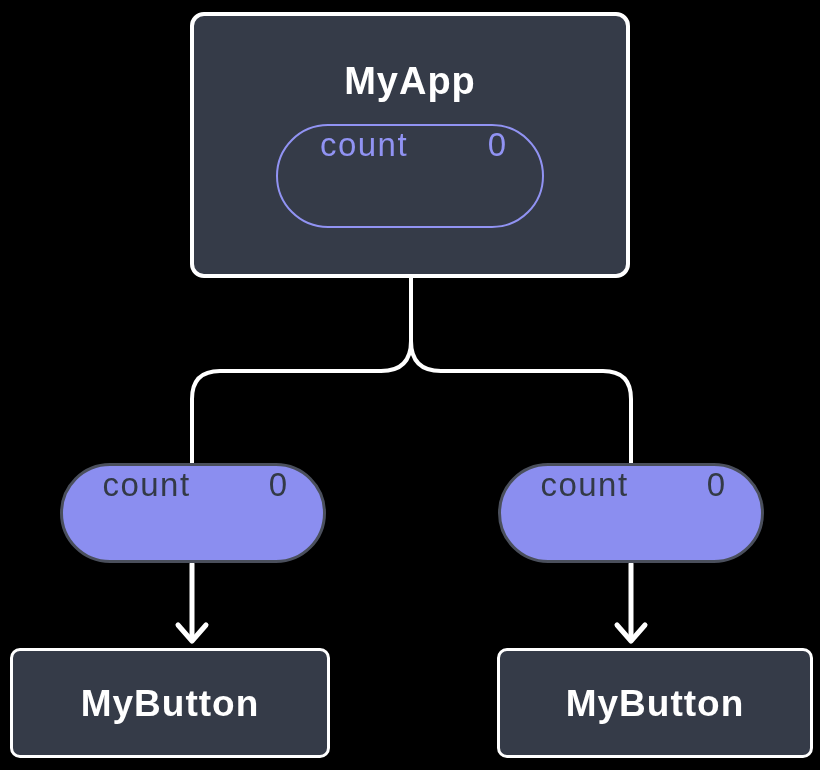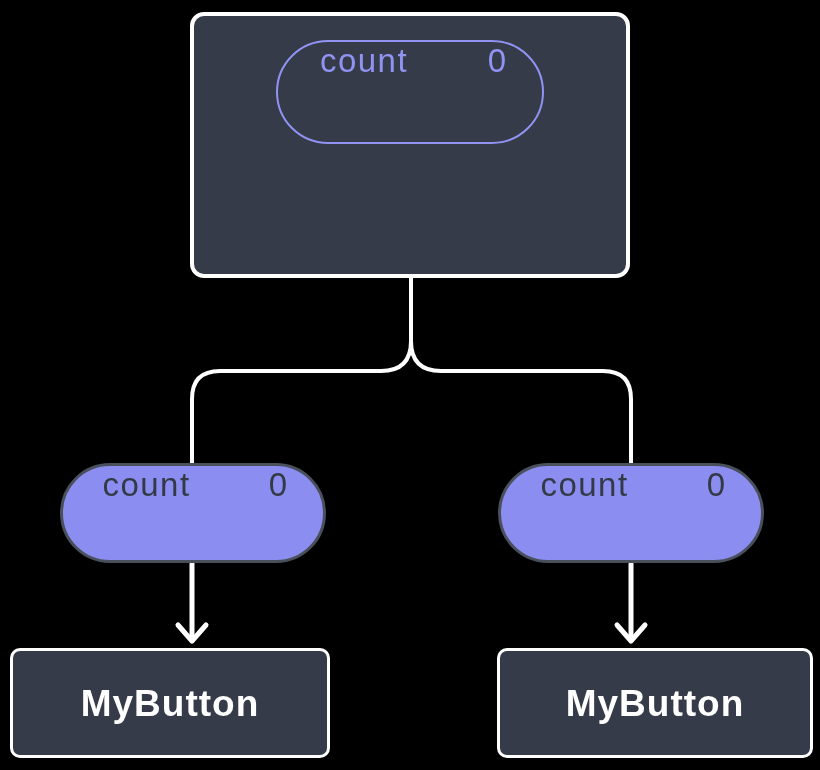--- a/index.html
+++ b/index.html
@@ -83,20 +83,21 @@
   <svg class="connectors" viewBox="0 0 820 770" aria-hidden="true">
     <path class="branch" d="M411 276 L411 341 Q411 371 381 371 L220 371 Q192 371 192 399 L192 464"></path>
     <path class="branch" d="M411 276 L411 341 Q411 371 441 371 L603 371 Q631 371 631 399 L631 464"></path>
     <path class="arrow-shaft" d="M192 564 L192 636"></path>
     <path class="arrow-head" d="M178 625 L192 641 L206 625"></path>
     <path class="arrow-shaft" d="M631 564 L631 636"></path>
     <path class="arrow-head" d="M617 625 L631 641 L645 625"></path>
   </svg>
 
   <div class="node app-box">
+    <div class="box-title">MyApp</div>
     <div class="pill pill-outline">
       <span class="seg-name">count</span>
       <span class="divider"></span>
       <span class="seg-value">0</span>
     </div>
   </div>
 
   <div class="pill pill-filled pill-left">
     <span class="seg-name">count</span>
     <span class="divider"></span>

